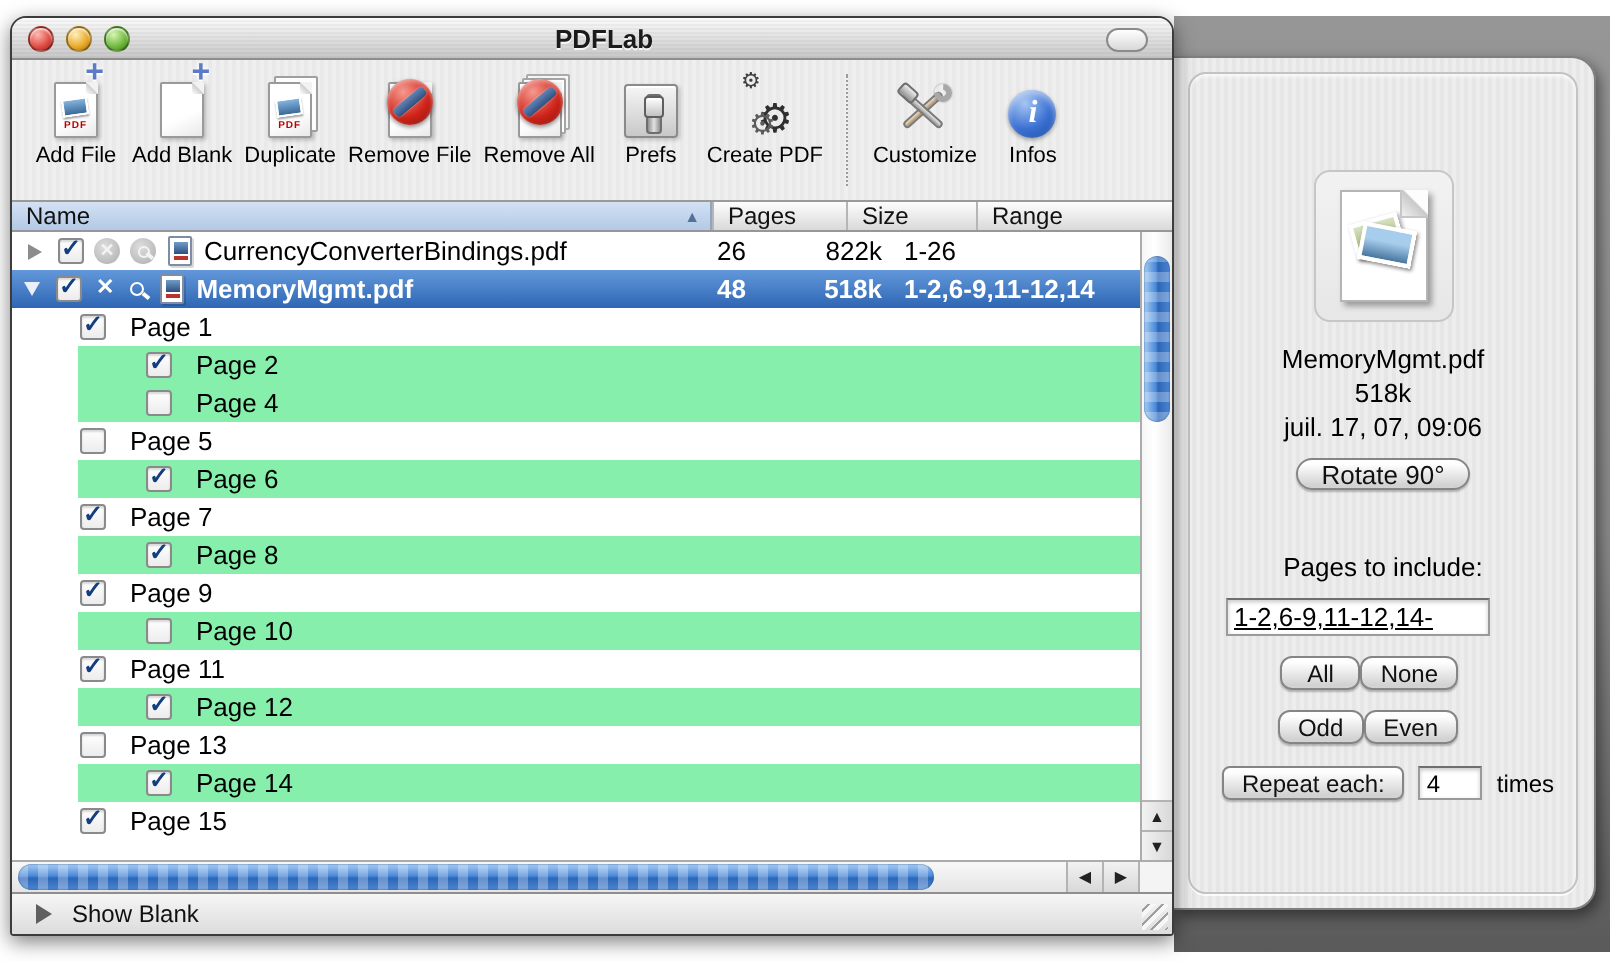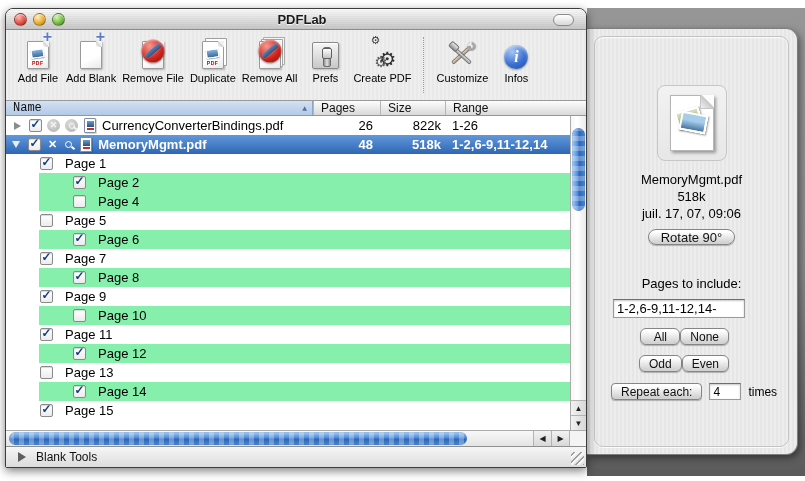--- a/index.html
+++ b/index.html
@@ -66,20 +66,21 @@
   .dr-name { margin-top: 11px; font-size: 13px; }
   .dr-size, .dr-date { margin-top: 2px; font-size: 13px; }
   .rotate-btn { margin-top: 8px; }
   .dr-heading { margin-top: 31px; font-size: 13px; font-weight: normal; }
   .range-input {
     margin-top: 8px; width: 132px; height: 19px; align-self: flex-start; margin-left: 18px;
     border: 1px solid #9a9a9a; border-top-color: #6e6e6e;
     background: #fff; font-family: "Liberation Sans", sans-serif;
     font-size: 13px; padding: 0 3px;
     box-shadow: inset 0 1px 2px rgba(0,0,0,.22);
+    text-decoration: underline;
   }
   .btn-row {
     margin-top: 10px; align-self: flex-start; margin-left: 18px;
     width: 116px; display: flex; justify-content: flex-end;
   }
   .repeat-row {
     margin-top: 11px; align-self: flex-start; margin-left: 16px;
     display: flex; align-items: center; gap: 7px;
   }
   .aqua-btn {
@@ -200,21 +201,21 @@
     font-family:"Liberation Serif", serif; font-style: italic; font-weight: bold; font-size: 16px;
     box-shadow: inset 0 2px 3px rgba(255,255,255,.55), 0 1px 2px rgba(0,0,0,.35);
   }
 
   
   .listview { flex: 1; display: flex; flex-direction: column; background: #fff; min-height: 0; }
   .thead { flex: 0 0 15px; display: flex; font-size: 12px; color: #111;
     background: linear-gradient(#fdfdfd,#d9d9d9); border-bottom: 1px solid #979797; }
   .th { display: flex; align-items: center; padding-left: 7px; border-left: 1px solid #b5b5b5; position: relative; }
   .th:first-child { border-left: none; }
-  .th-name { width: 307px; background: linear-gradient(#d3e1f3,#b3c9e6); border-right: 1px solid #8fa5c4; font-family: Liberation Mono, monospace; }
+  .th-name { width: 350px; background: linear-gradient(#d3e1f3,#b3c9e6); border-right: 1px solid #8fa5c4; }
   .sort-arrow { position: absolute; right: 5px; font-size: 8px; color: #55709a; }
   .th-pages { width: 67px; }
   .th-size { width: 65px; }
   .th-range { flex: 1; }
 
   .tbody-wrap { flex: 1; display: flex; min-height: 0; }
   .rows { width: 564px; overflow: hidden; }
   .row { height: 19px; display: flex; align-items: center; background: #fff; line-height: 19px; white-space: nowrap; }
   .row.alt { background: #86efac; margin-left: 33px; }
   .row.selected { background: linear-gradient(#6298da, #2e66b4); color: #fff; font-weight: bold; }
@@ -359,33 +360,33 @@
         </div>
         <div class="tb-item">
           <div class="tb-icon">
             <span class="doc"></span>
             <span class="plus">+</span>
           </div>
           <div class="tb-label">Add Blank</div>
         </div>
         <div class="tb-item">
           <div class="tb-icon">
-            <span class="doc"></span>
-            <span class="noent"></span>
-          </div>
-          <div class="tb-label">Remove File</div>
-        </div>
-        <div class="tb-item">
-          <div class="tb-icon">
             <span class="doc stack2">
               <span class="ph"></span>
               <span class="pdftag">PDF</span>
             </span>
           </div>
           <div class="tb-label">Duplicate</div>
+        </div>
+        <div class="tb-item">
+          <div class="tb-icon">
+            <span class="doc"></span>
+            <span class="noent"></span>
+          </div>
+          <div class="tb-label">Remove File</div>
         </div>
         <div class="tb-item">
           <div class="tb-icon">
             <span class="doc stack3"></span>
             <span class="noent"></span>
           </div>
           <div class="tb-label">Remove All</div>
         </div>
         <div class="tb-item">
           <div class="tb-icon">
@@ -542,19 +543,19 @@
         <div class="htrack">
           <div class="hthumb"></div>
         </div>
         <div class="h-btn">◀</div>
         <div class="h-btn">▶</div>
         <div class="h-corner"></div>
       </div>
 
       <div class="showtools">
         <span class="st-tri"></span>
-        <span class="st-label">Blank Tools</span>
+        <span class="st-label">Show Blank</span>
         <span class="grip"></span>
       </div>
 
     </div>
   </div>
 </div>
 
 </body></html>

